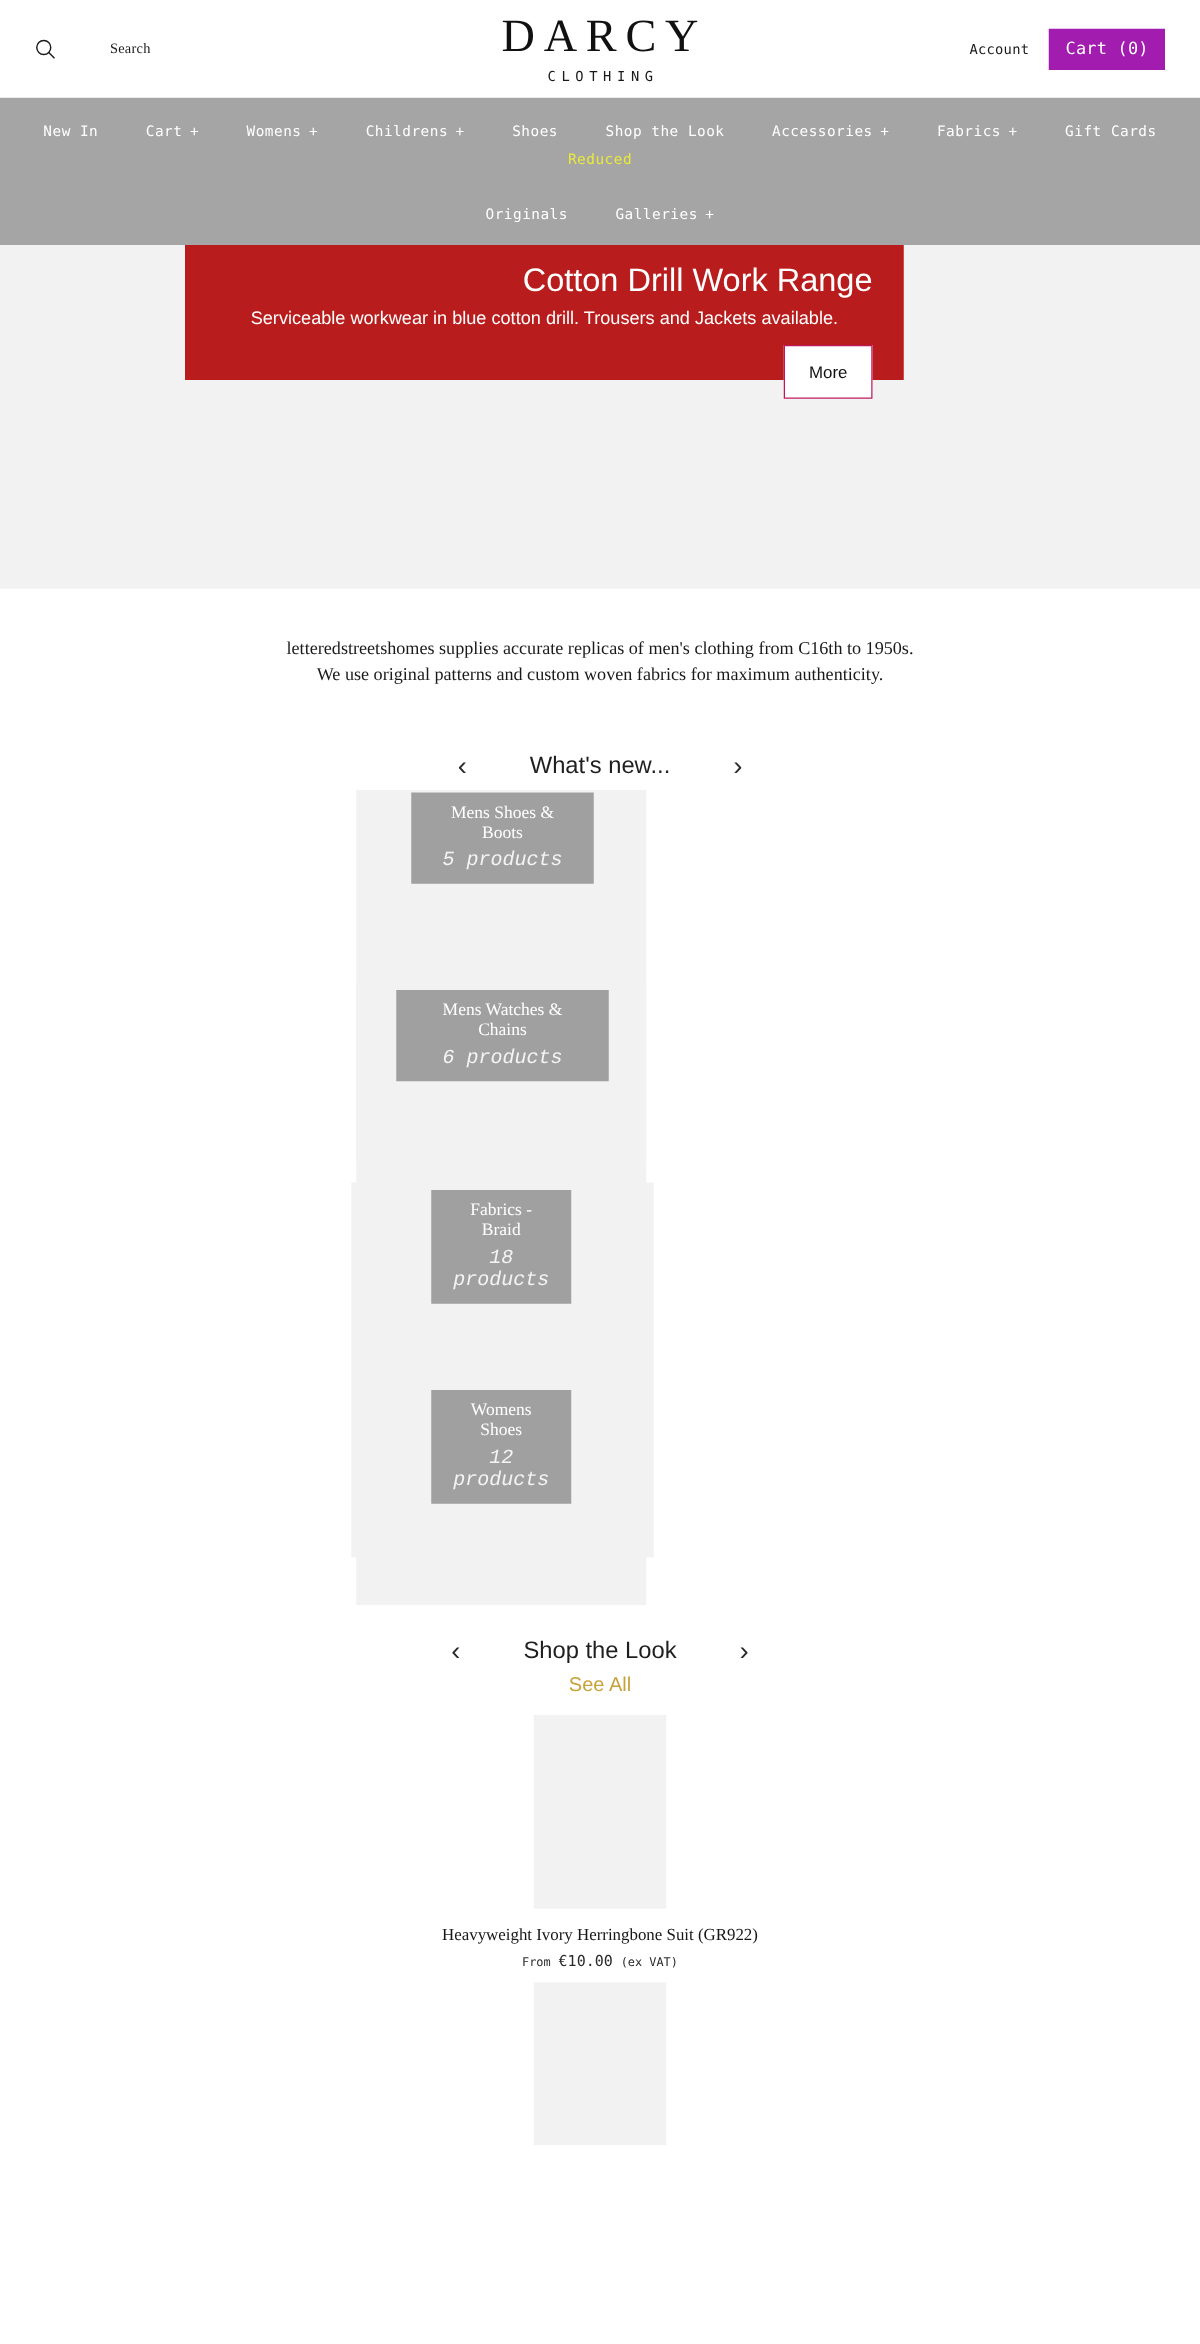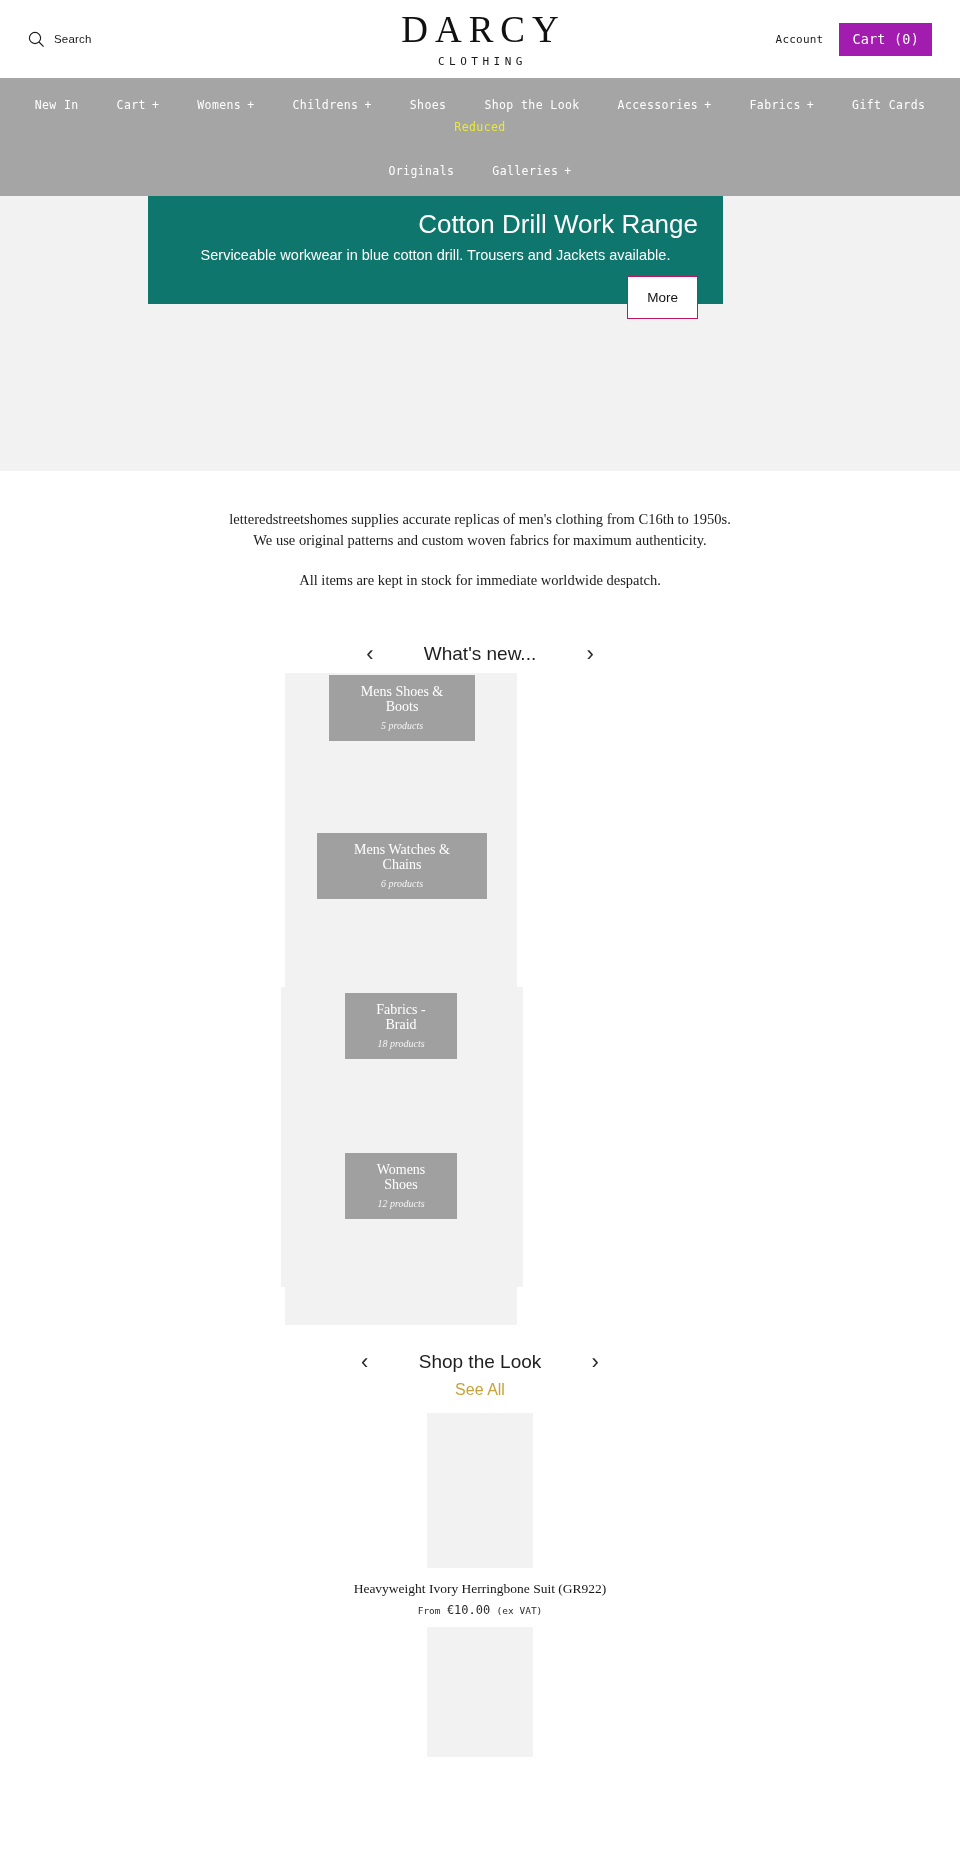--- a/index.html
+++ b/index.html
@@ -21,24 +21,25 @@
     padding: 0 28px;
   }
   .search-group {
     display: flex;
     align-items: center;
     gap: 9px;
     cursor: pointer;
   }
   .search-icon svg { display: block; }
   .search-label {
-    font-family: Liberation Sans, sans-serif;
+    font-family: Liberation Serif, serif;
     font-size: 11.5px;
     color: #1a1a1a;
     letter-spacing: 0.2px;
+    margin-left: 34px;
   }
   .brand-block {
     position: absolute;
     left: 50%;
     top: 50%;
     transform: translate(-50%, -50%);
     text-align: center;
     cursor: pointer;
   }
   .brand-main {
@@ -114,21 +115,21 @@
     background: #f2f2f2;
     height: 275px;
     position: relative;
   }
   .hero-panel {
     position: absolute;
     left: 148px;
     top: 0;
     width: 575px;
     height: 108px;
-    background: #0f766e;
+    background: #b91c1c;
     padding: 14px 25px 0;
   }
   .hero-title {
     color: #ffffff;
     font-size: 26px;
     text-align: right;
     font-weight: 400;
     line-height: 1.15;
   }
   .hero-sub {
@@ -204,23 +205,23 @@
     color: #ffffff;
     text-align: center;
     padding: 9px 16px 10px;
   }
   .coll-name {
     font-family: "Liberation Serif", serif;
     font-size: 14px;
     line-height: 1.1;
   }
   .coll-count {
-    font-family: Liberation Serif, serif;
+    font-family: Liberation Mono, monospace;
     font-style: italic;
-    font-size: 10px;
+    font-size: 16px;
     margin-top: 5px;
     color: #f4f4f4;
   }
 
   
   .c-stage { position: relative; height: 650px; }
   .tile-a { position: absolute; left: 285px; top: 8px;  width: 232px; height: 300px; background: #f2f2f2; }
   .lab-a  { left: 329px; top: 10px;  width: 146px; }
   .tile-b { position: absolute; left: 285px; top: 162px; width: 232px; height: 300px; background: #f2f2f2; }
   .lab-b  { left: 317px; top: 168px; width: 170px; }
@@ -309,21 +310,20 @@
     <div class="hero-title">Cotton Drill Work Range</div>
     <div class="hero-sub">Serviceable workwear in blue cotton drill. Trousers and Jackets available.</div>
     <div class="hero-btn-row">
       <button class="hero-btn">More</button>
     </div>
   </div>
 </section>
 
 <section class="intro">
   <p>letteredstreetshomes supplies accurate replicas of men's clothing from C16th to 1950s. We use original patterns and custom woven fabrics for maximum authenticity.</p>
-  <p class="second">All items are kept in stock for immediate worldwide despatch.</p>
 </section>
 
 <section>
   <div class="carousel-head">
     <span class="car-arrow">‹</span>
     <span class="car-title">What's new...</span>
     <span class="car-arrow">›</span>
   </div>
 
   <div class="c-stage">

